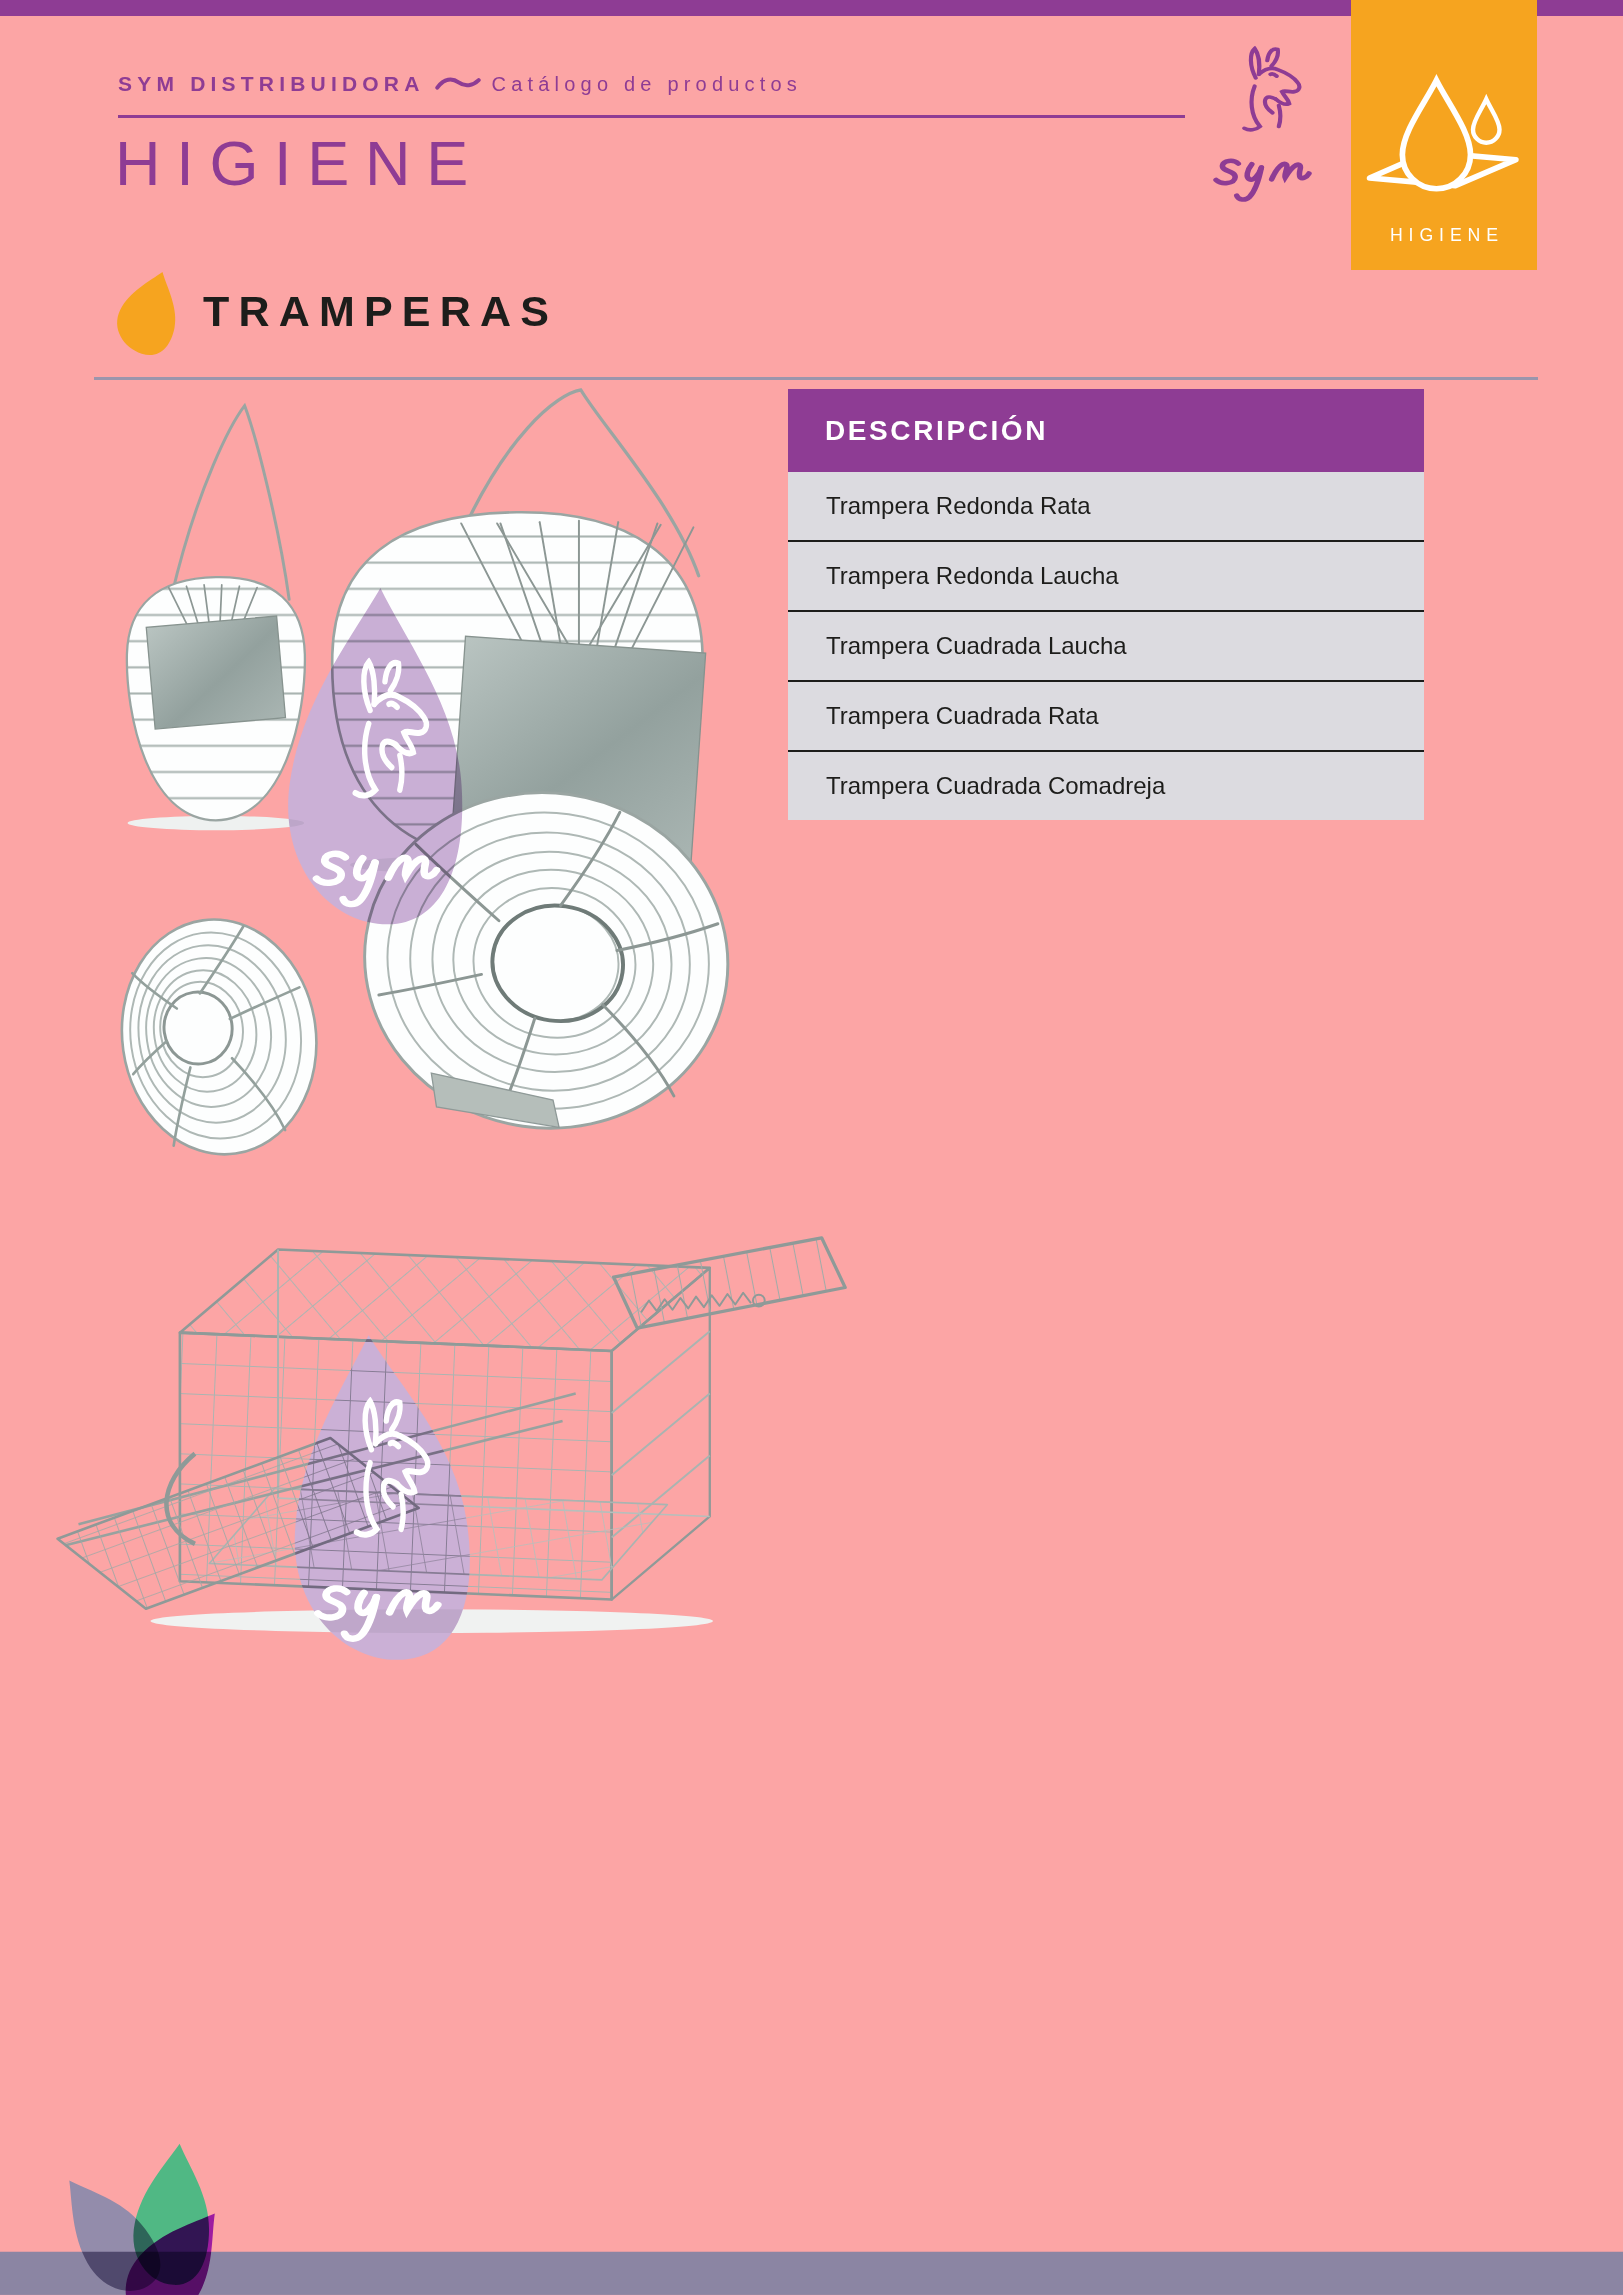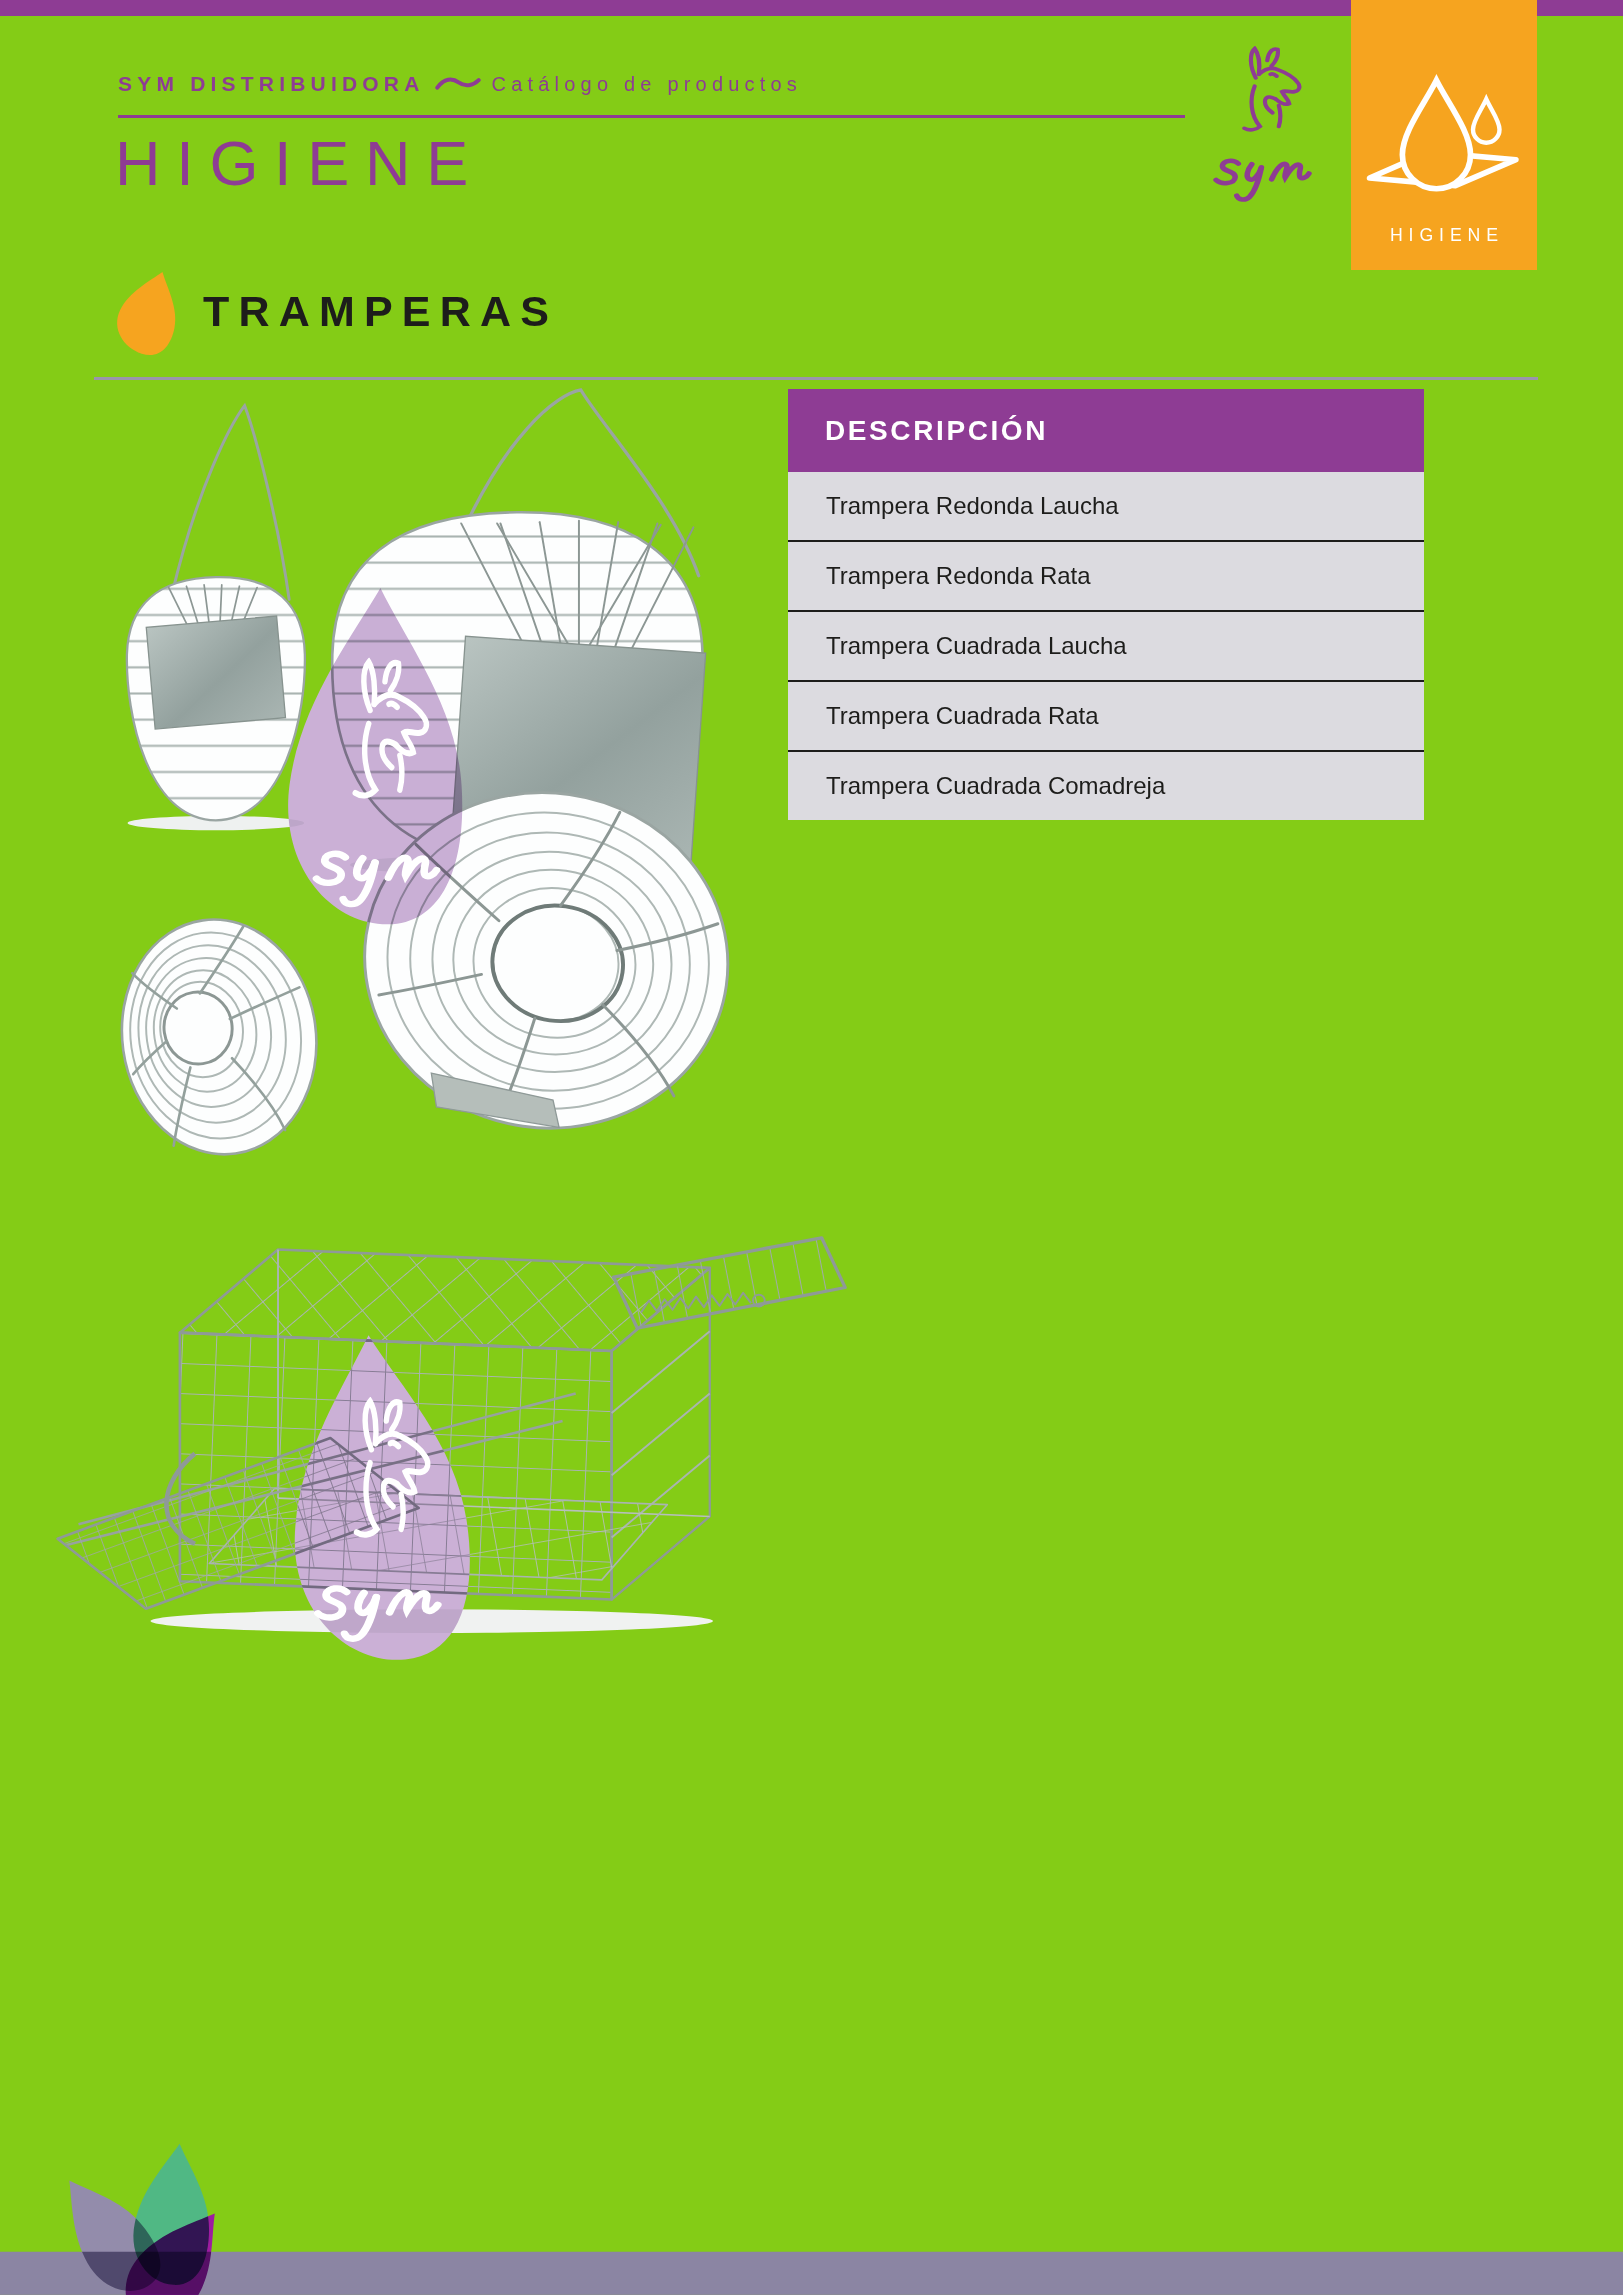--- a/index.html
+++ b/index.html
@@ -1,16 +1,16 @@
 <!DOCTYPE html>
 <html style="font-size:10.5px"><head>
 <meta charset="utf-8">
 <style>
   html,body{margin:0;padding:0;background:#ffffff;}
-  .page{position:relative;width:1623px;height:2295px;background:#84cc16;overflow:hidden;
+  .page{position:relative;width:1623px;height:2295px;background:#fca5a5;overflow:hidden;
         font-family:"Liberation Sans","DejaVu Sans",sans-serif;}
   .artwork{position:absolute;left:0;top:0;width:1623px;height:2295px;z-index:1;}
   .layer{position:absolute;z-index:2;}
 
   .topbar{left:0;top:0;width:1623px;height:16.4px;background:#8e3c94;}
 
   .brandline{left:118px;top:72px;display:flex;align-items:center;gap:10.5px;color:#8e3c94;}
   .brandline .brand{font-size:21px;font-weight:700;letter-spacing:5.2px;white-space:nowrap;}
   .brandline .catalog{font-size:20px;font-weight:400;letter-spacing:5.2px;white-space:nowrap;}
   .brand-rule{left:118px;top:115px;width:1067px;height:3.3px;background:#8e3c94;}
@@ -247,26 +247,26 @@
   </div>
 
   <div class="layer section-head">TRAMPERAS</div>
   <div class="layer section-rule"></div>
 
   <div class="layer desc-table">
     <div class="thead">
       <span>DESCRIPCIÓN</span>
     </div>
     <div class="trow">
+      <span>Trampera Redonda Rata</span>
+    </div>
+    <div class="trow">
       <span>Trampera Redonda Laucha</span>
     </div>
     <div class="trow">
-      <span>Trampera Redonda Rata</span>
-    </div>
-    <div class="trow">
       <span>Trampera Cuadrada Laucha</span>
     </div>
     <div class="trow">
       <span>Trampera Cuadrada Rata</span>
     </div>
     <div class="trow">
       <span>Trampera Cuadrada Comadreja</span>
     </div>
   </div>
 

